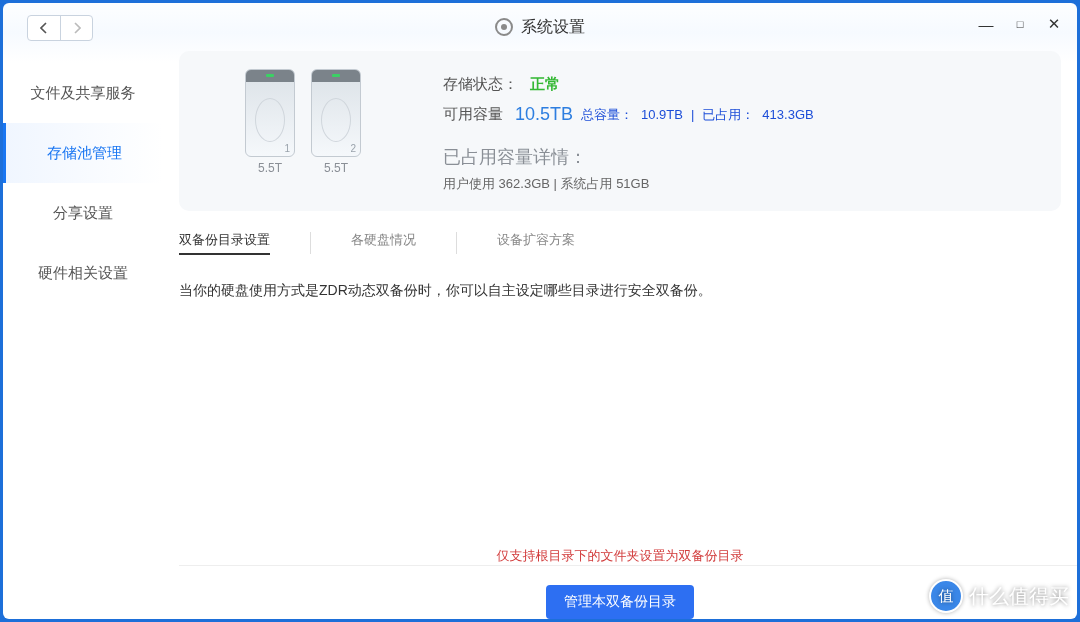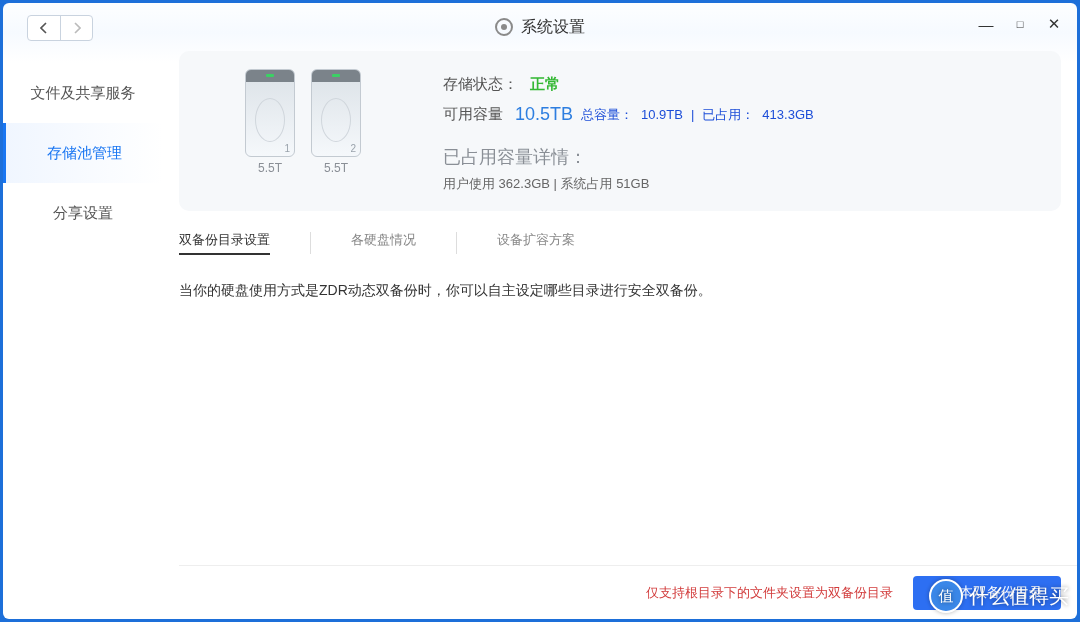--- a/index.html
+++ b/index.html
@@ -232,20 +232,21 @@
   }
   .footer {
     margin-top: auto;
     height: 54px;
     display: flex;
     align-items: center;
     justify-content: flex-end;
     gap: 20px;
     border-top: 1px solid #eee;
     padding-right: 16px;
+    flex-direction: column;
   }
   .footer-note {
     font-size: 13px;
     color: #d23c3c;
   }
   .footer-btn {
     background: #2d6ff2;
     color: #fff;
     border: none;
     border-radius: 4px;
@@ -310,20 +311,23 @@
   <div class="main">
     <div class="sidebar">
       <div class="sidebar-item">
           <span>文件及共享服务</span>
         </div>
       <div class="sidebar-item active">
           <span>存储池管理</span>
         </div>
       <div class="sidebar-item">
           <span>分享设置</span>
+        </div>
+      <div class="sidebar-item">
+          <span>硬件相关设置</span>
         </div>
     </div>
 
     <div class="content">
       <div class="status-card">
         <div class="disk-section">
           <div class="disks">
             <div class="disk">
               <div class="disk-body">
                   <span class="disk-num">1</span>

